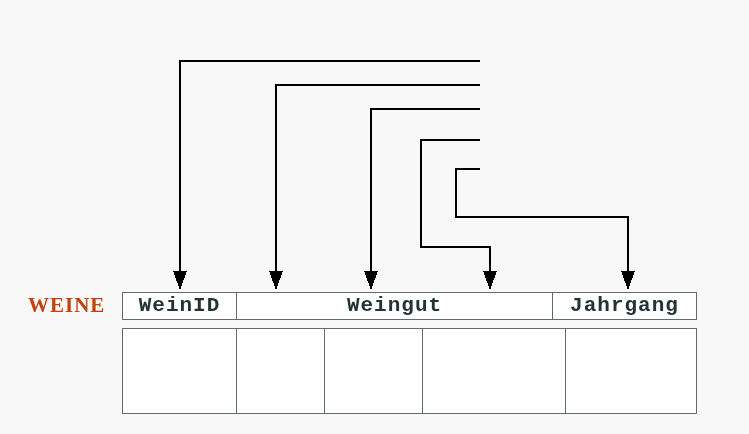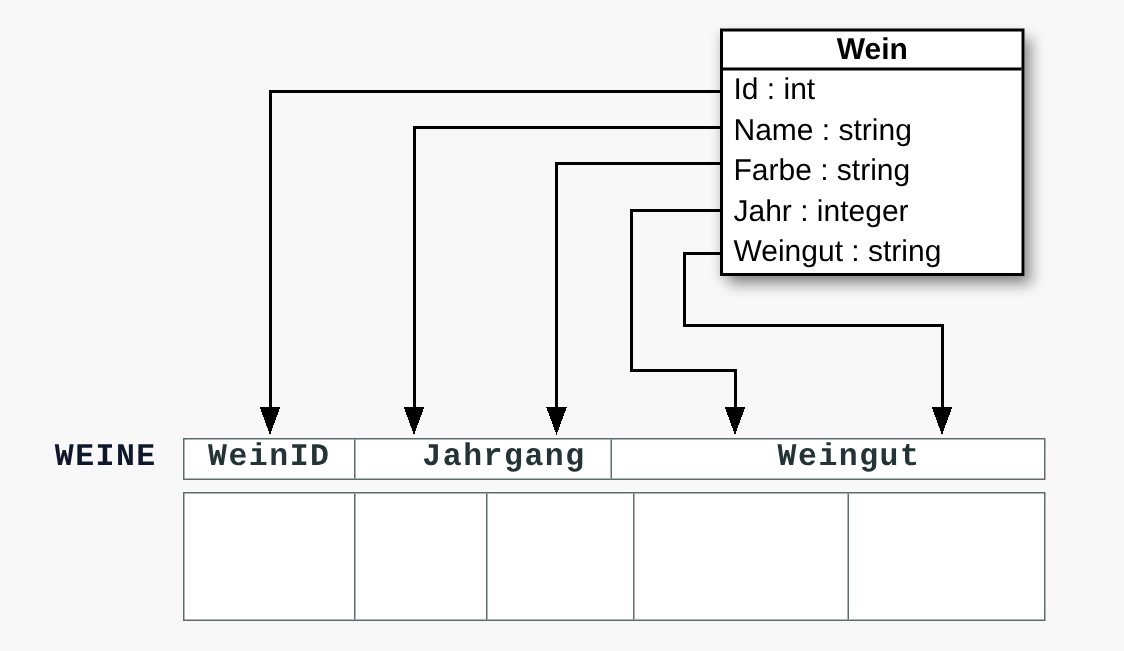--- a/index.html
+++ b/index.html
@@ -68,21 +68,21 @@
   
   .rel-row {
     position: absolute;
     left: 122px;
     width: 575px;
     box-sizing: border-box;
     background: #ffffff;
     border: 1.5px solid #5e6c6c;
     display: flex;
   }
-  .rel-header { top: 292px; height: 28px; gap: 28px; }
+  .rel-header { top: 292px; height: 28px; }
   .rel-body   { top: 328px; height: 86px; }
   .rel-cell {
     box-sizing: border-box;
     border-right: 1.5px solid #5e6c6c;
     text-align: center;
     font-family: "Liberation Mono", monospace;
     font-weight: bold;
     font-size: 21px;
     letter-spacing: 1px;
     line-height: 25px;
@@ -95,63 +95,53 @@
   .c2 { width: 98px; }
   .c3 { width: 143px; }
   .c4 { flex: 1; }
   .table-name {
     position: absolute;
     left: 28px;
     top: 292px;
     width: 85px;
     height: 28px;
     line-height: 27px;
-    text-align: center;
-    font-family: Liberation Mono, monospace;
+    text-align: left;
+    font-family: Liberation Serif, serif;
     font-weight: bold;
     font-size: 21px;
     letter-spacing: 1px;
-    color: #0f172a;
+    color: #c2410c;
   }
 </style>
 </head>
 <body>
 
 <div id="stage">
 
   <svg id="connectors" viewBox="0 0 749 434" xmlns="http://www.w3.org/2000/svg" shape-rendering="crispEdges">
     <polyline points="480,61 180,61 180,272"></polyline>
     <polygon points="173,271 187,271 180,290"></polygon>
     <polyline points="480,85 276,85 276,272"></polyline>
     <polygon points="269,271 283,271 276,290"></polygon>
     <polyline points="480,109 371,109 371,272"></polyline>
     <polygon points="364,271 378,271 371,290"></polygon>
     <polyline points="480,140 421,140 421,247 490,247 490,272"></polyline>
     <polygon points="483,271 497,271 490,290"></polygon>
     <polyline points="480,169 456,169 456,217 628,217 628,272"></polyline>
     <polygon points="621,271 635,271 628,290"></polygon>
   </svg>
 
-  <div class="class-box">
-    <div class="title">Wein</div>
-    <div class="attrs">
-      <div class="attr">Id : int</div>
-      <div class="attr">Name : string</div>
-      <div class="attr">Farbe : string</div>
-      <div class="attr">Jahr : integer</div>
-      <div class="attr">Weingut : string</div>
-    </div>
-  </div>
 
   <div class="table-name">WEINE</div>
 
   <div class="rel-row rel-header">
     <div class="rel-cell c0">WeinID</div>
+    <div class="rel-cell c4">Weingut</div>
     <div class="rel-cell c3">Jahrgang</div>
-    <div class="rel-cell c4">Weingut</div>
   </div>
 
   <div class="rel-row rel-body">
     <div class="rel-cell c0"></div>
     <div class="rel-cell c1"></div>
     <div class="rel-cell c2"></div>
     <div class="rel-cell c3"></div>
     <div class="rel-cell c4"></div>
   </div>
 

